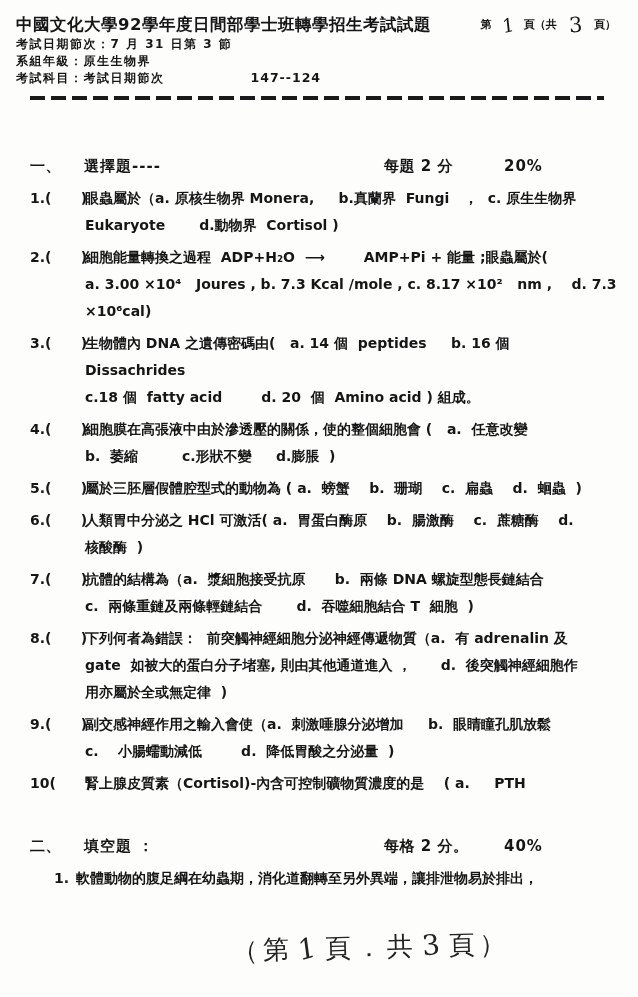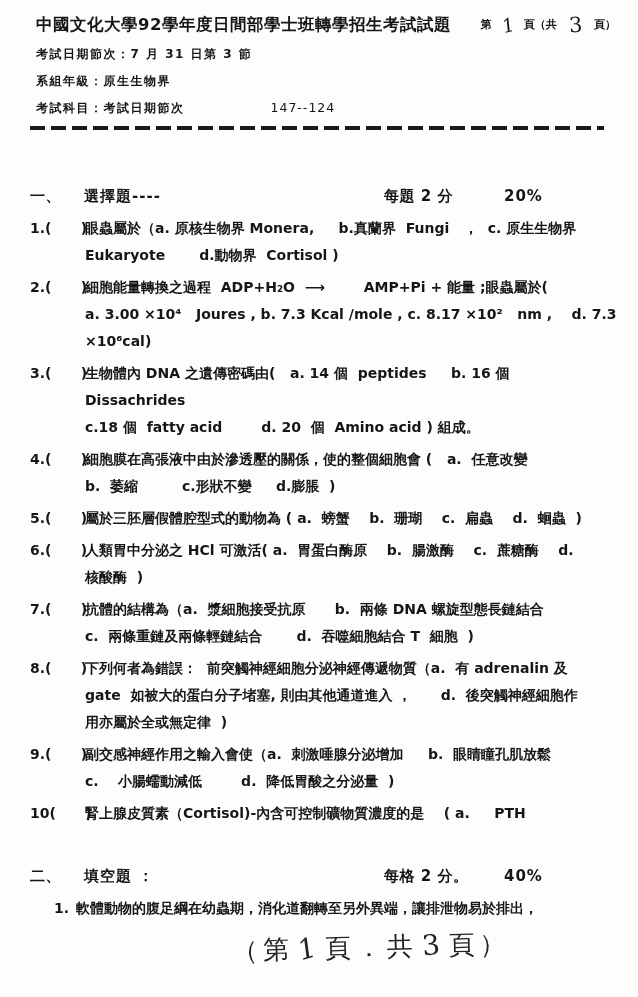--- a/index.html
+++ b/index.html
@@ -3,33 +3,33 @@
 <meta charset="utf-8">
 <style>
   html,body{margin:0;padding:0;background:#e8e8e8;}
   .page{
     position:relative; width:638px; height:997px; margin:0 auto;
     background:#fdfdfb; color:#161616; overflow:hidden;
     font-family:"DejaVu Sans", sans-serif;
     box-shadow:0 0 6px rgba(0,0,0,.25);
   }
   
-  .header{padding:14px 22px 0 36px;}
+  .header{padding:14px 22px 0 16px;}
   .title-row{display:flex; justify-content:space-between; align-items:flex-start;}
   .exam-title{font-size:16.5px; font-weight:700; letter-spacing:.5px; white-space:nowrap;}
   .page-info{font-size:11px; font-weight:600; white-space:nowrap; padding-top:3px; margin-left:8px;}
   .page-info span{vertical-align:middle;}
   .hand-digit{
     display:inline-block; font-family:"DejaVu Serif", serif; font-weight:400;
     font-size:19px; line-height:14px; margin:0 10px; transform:rotate(-14deg) skewX(-8deg);
   }
   .hand-digit.total{font-size:21px; transform:rotate(-4deg); margin:0 12px;}
-  .meta{font-size:12px; font-weight:600; letter-spacing:1.5px; margin-top:10px;}
+  .meta{font-size:12px; font-weight:600; letter-spacing:1.5px; }
   .subject-row{display:flex; align-items:baseline;}
-  .subject-code{margin-left:86px; letter-spacing:1px; font-weight:400; font-size:12.5px;}
+  .subject-code{margin-left:86px; letter-spacing:1px; font-weight:700; font-size:12.5px;}
   .divider{
     margin:9px 34px 0 30px; height:4px;
     background:repeating-linear-gradient(90deg,#1a1a1a 0 15px,transparent 15px 21px);
   }
   
   .section-heading{display:flex; align-items:baseline; font-size:15px; font-weight:700;
     margin:57px 28px 0 30px; letter-spacing:.5px;}
   .sh-num{width:54px;}
   .sh-title{width:300px; letter-spacing:1px;}
   .sh-score{width:120px;}

